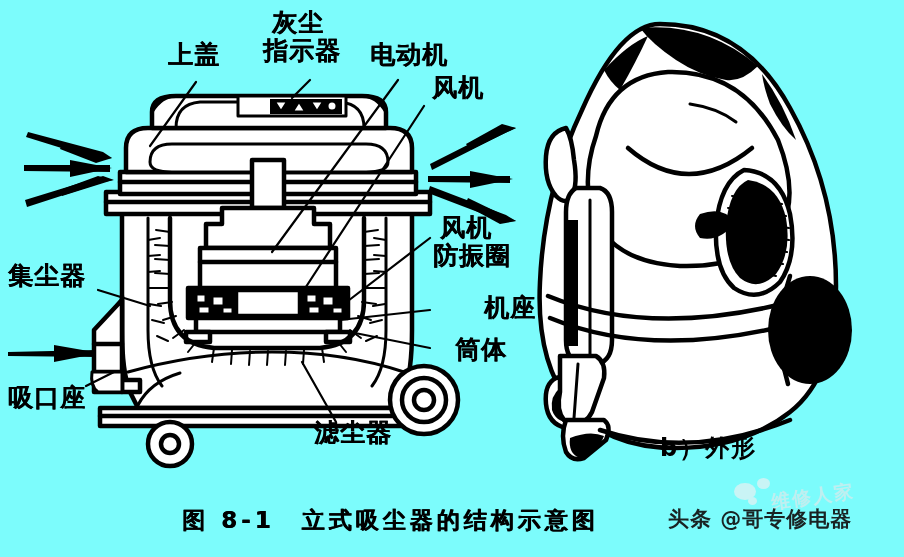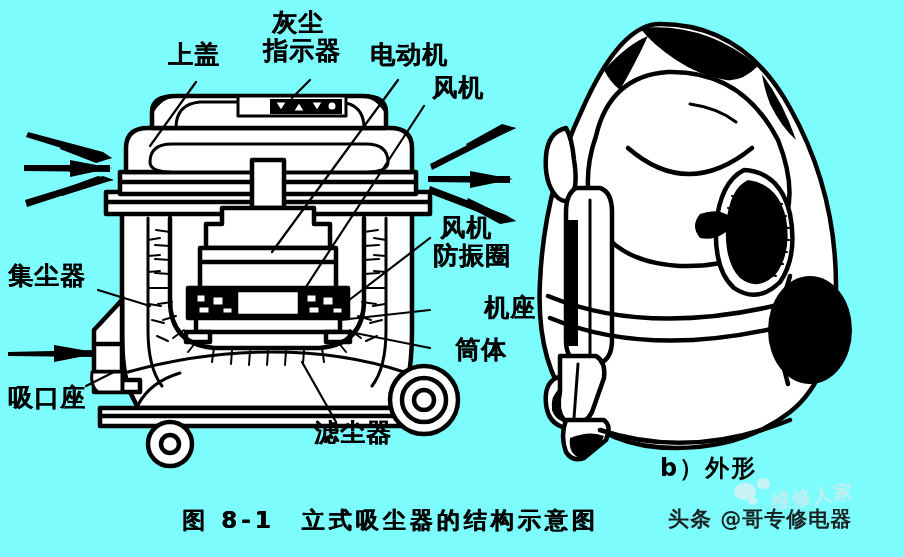--- a/index.html
+++ b/index.html
@@ -441,21 +441,21 @@
 
   <div class="lbl" style="left:455px;top:337px;">筒体</div>
 
   <div class="lbl" style="left:8px;top:263px;">集尘器</div>
 
   <div class="lbl" style="left:8px;top:385px;text-align:right;">吸口座</div>
 
   <div class="lbl" style="left:290px;top:420px;margin-left:24px;">滤尘器</div>
 
 
-  <div class="cap sub" style="left:660px;top:452px;">b）外形</div>
+  <div class="cap sub" style="left:660px;top:432px;">b）外形</div>
 
   <div class="cap maincap" style="left:182px;top:505px;">图 8-1　立式吸尘器的结构示意图</div>
 
   <div class="wmbubble" style="left:734px;top:483px;width:22px;height:17px;"></div>
   <div class="wmbubble" style="left:757px;top:478px;width:13px;height:11px;"></div>
   <div class="wmbubble" style="left:748px;top:497px;width:9px;height:8px;"></div>
   <div class="wmlogo" style="left:771px;top:484px;">维修人家</div>
   <div class="wm" style="left:668px;top:505px;">头条 @哥专修电器</div>
 
 </div>

